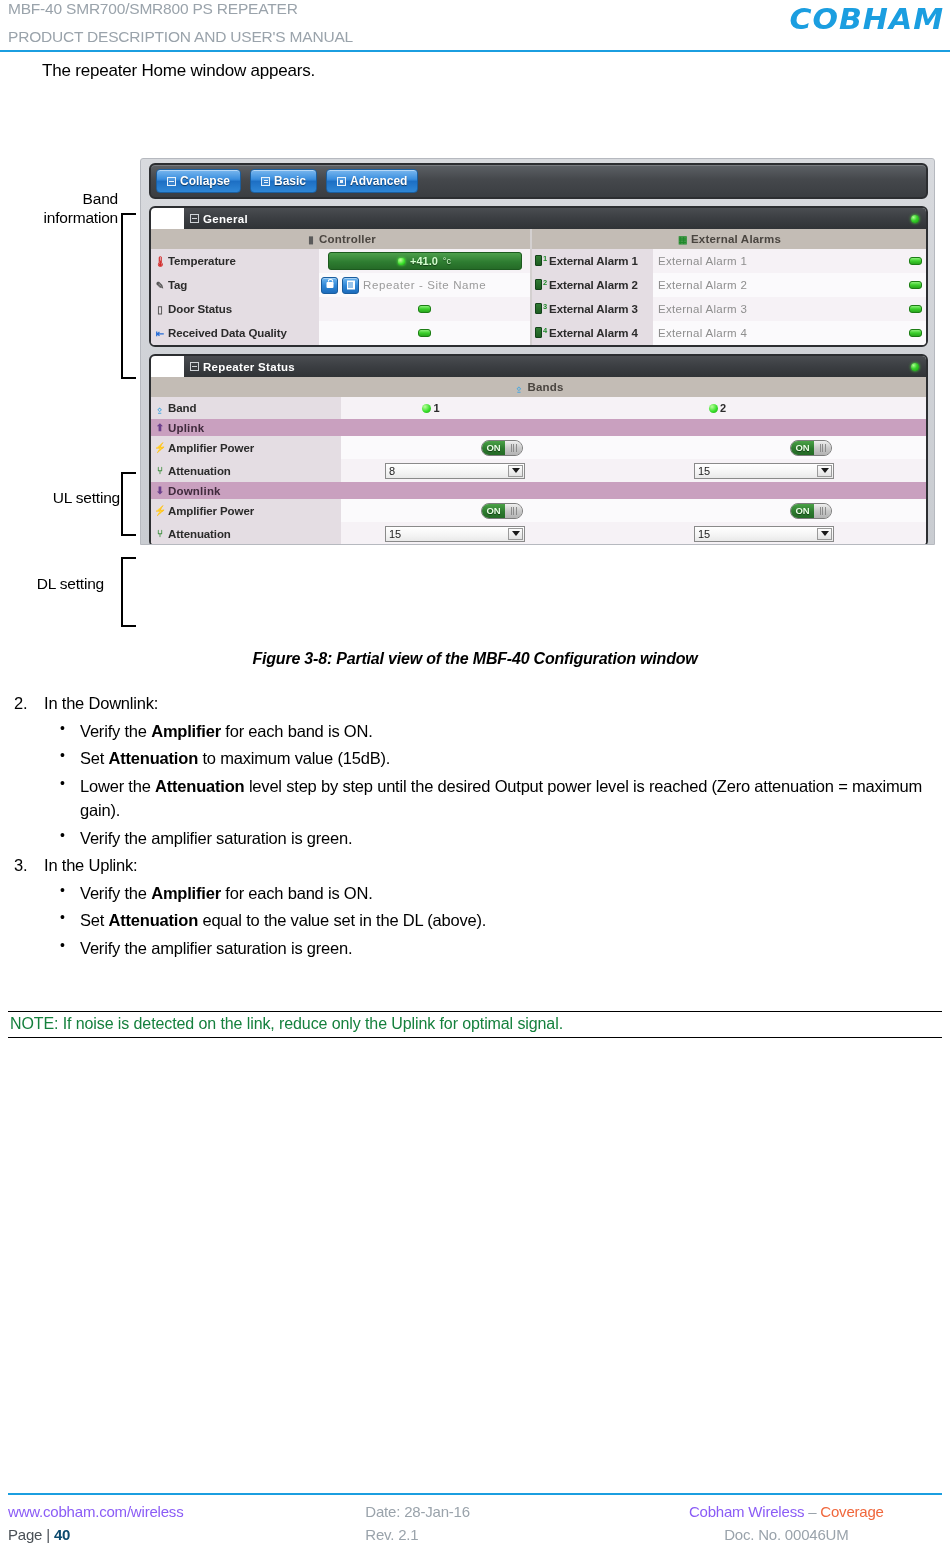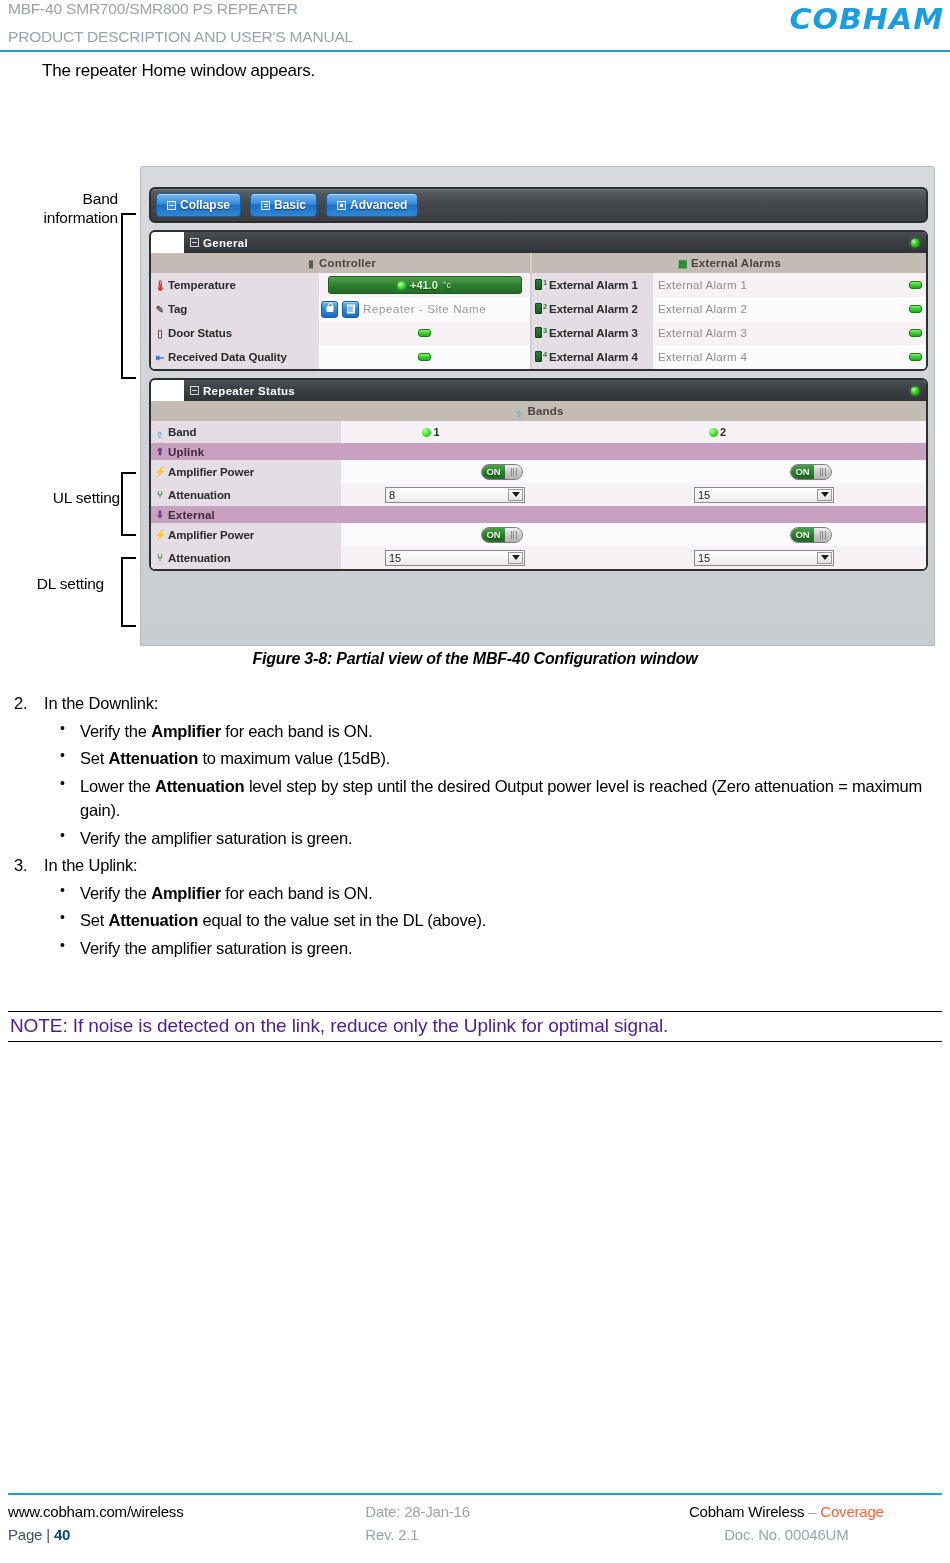--- a/index.html
+++ b/index.html
@@ -81,27 +81,27 @@
     position: absolute;
     border: 2.6px solid #000;
     border-right: none;
     width: 15px;
   }
 
   
   .app-window {
     position: absolute;
     left: 140px;
-    top: 16px;
+    top: 8px;
     width: 795px;
-    height: 480px;
+    height: 387px;
     background: linear-gradient(180deg,#d8dade 0%, #c9ccd1 100%);
     border: 1px solid #b6b9bf;
     border-radius: 3px 3px 0 0;
-    padding: 20px 6px 0 8px;
+    padding: 4px 6px 0 8px;
     overflow: hidden;
   }
 
   
   .toolbar {
     height: 36px;
     background: linear-gradient(180deg,#5d6166 0%, #45484c 45%, #3a3d41 100%);
     border: 2px solid #2c2e31;
     border-radius: 6px;
     display: flex;
@@ -448,22 +448,22 @@
   .bullet-item b { font-weight: bold; }
 
   .note-box {
     position: absolute;
     top: 1011px;
     left: 8px;
     right: 8px;
     border-top: 1.6px solid #000;
     border-bottom: 1.6px solid #000;
     padding: 3px 2px 4px 2px;
-    font-size: 19px;
-    color: #4c1d95;
+    font-size: 16px;
+    color: #15803d;
     letter-spacing: -0.1px;
   }
 
   
   .footer {
     position: absolute;
     bottom: 0; left: 0; right: 0;
     height: 76px;
   }
   .footer-rule {
@@ -477,21 +477,21 @@
     top: 16px; left: 8px; right: 8px;
     display: grid;
     grid-template-columns: 1fr 1fr 1fr;
     row-gap: 6px;
     font-size: 15px;
     letter-spacing: -0.2px;
   }
   .f-left   { text-align: left; }
   .f-mid    { text-align: left; color:#9aa3ab; padding-left: 46px; }
   .f-right  { text-align: center; }
-  .link-blue { color: #000000; }
+  .link-blue { color: #8b5cf6; }
   .link-orange { color: #f0673c; }
   .f-gray { color:#9aa3ab; }
   .f-dark { color:#4a5056; }
   .f-dark b { font-weight: bold; color:#0c4a6e; }
 </style>
 </head>
 <body>
 
 <div class="page-header">
   <div class="hdr-line1">MBF-40 SMR700/SMR800 PS REPEATER</div>
@@ -731,21 +731,21 @@
               <span>15</span>
               <span class="arrowbox">
                     <span class="caret"></span>
                   </span>
             </div>
           </td>
         </tr>
 
         <tr>
           <td class="band-sec" colspan="3">
-            <span class="ic ic-down">⬇</span><span>External</span>
+            <span class="ic ic-down">⬇</span><span>Downlink</span>
           </td>
         </tr>
         <tr>
           <td class="row-label cell" style="height:23px">
             <span class="ic ic-amp">⚡</span><span>Amplifier Power</span>
           </td>
           <td class="row-alt2 cell" style="height:23px">
             <div class="toggle" style="margin-right:82px;">
               <span class="on">ON</span>
               <span class="knob">

